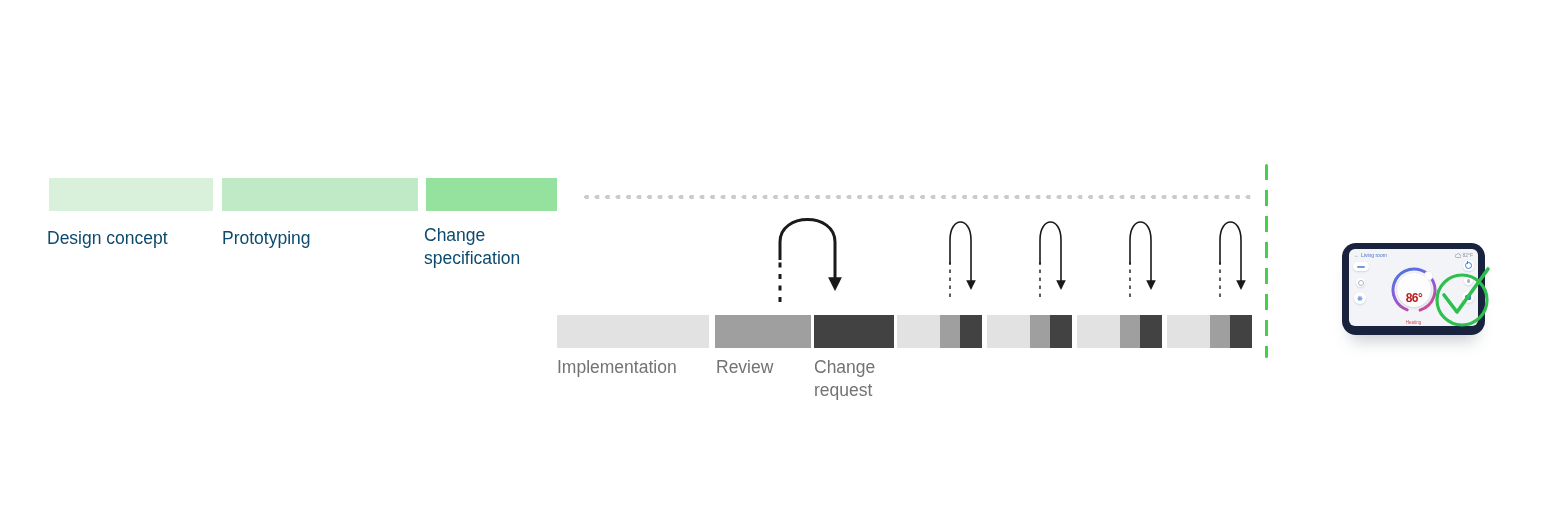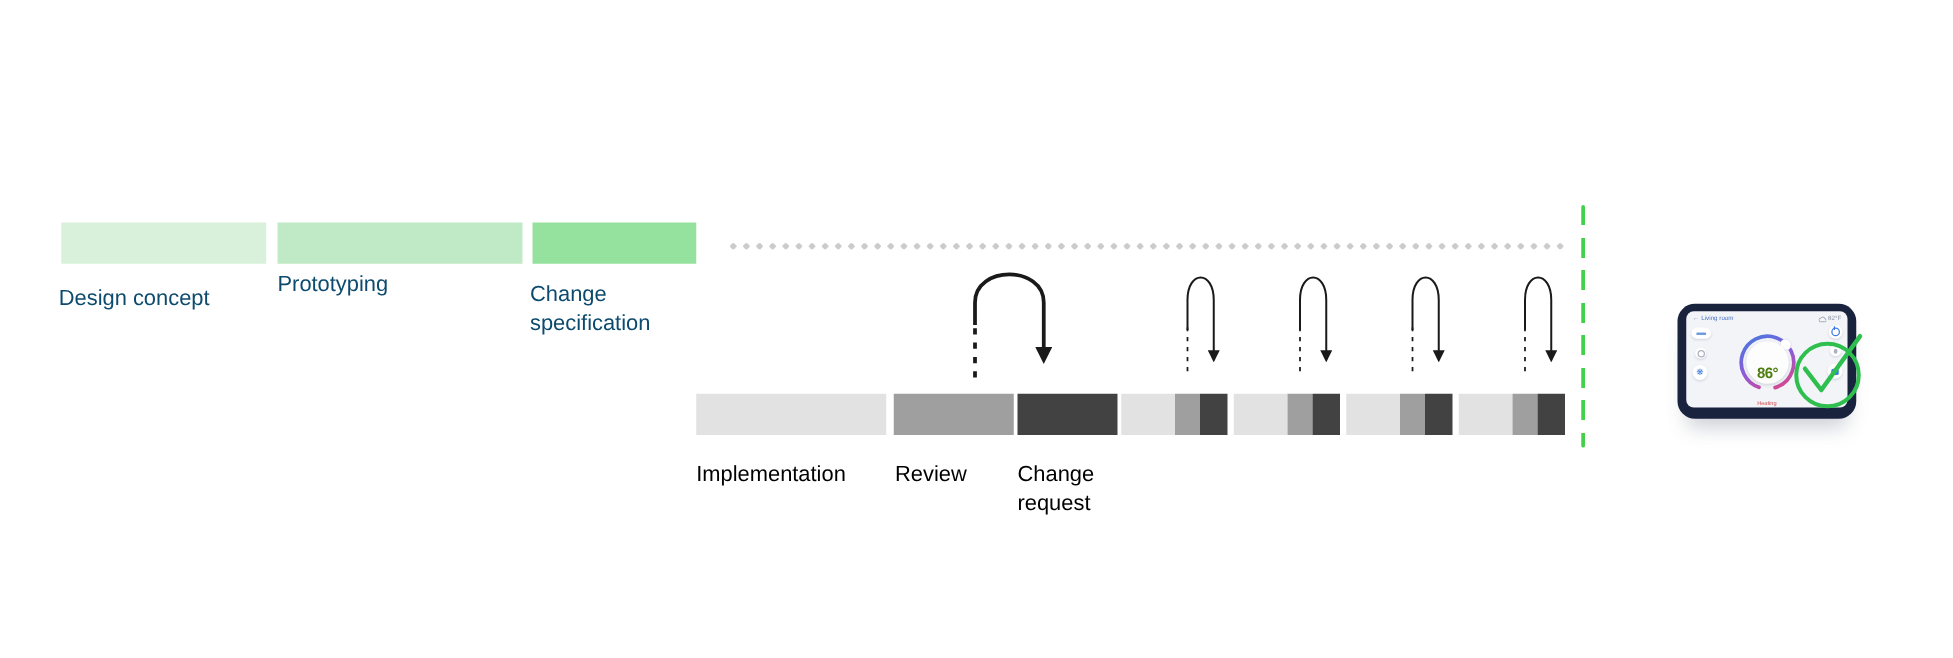--- a/index.html
+++ b/index.html
@@ -6,34 +6,34 @@
   #stage{
     position:relative;width:1562px;height:526px;background:#ffffff;overflow:hidden;
     font-family:"Liberation Sans","DejaVu Sans",sans-serif;color:#5c5c5c;
   }
   .bar{position:absolute;height:33px;top:178px;}
   #bar-design-concept{left:49px;width:164px;background:#d9f1da;}
   #bar-prototyping{left:222px;width:196px;background:#c0e9c5;}
   #bar-design-spec{left:426px;width:131px;background:#95e29f;}
   .phase-label{position:absolute;font-size:17.5px;line-height:1.32;color:#0c4a6e;}
   #lbl-design-concept{left:47px;top:227px;}
-  #lbl-prototyping{left:222px;top:216px;}
+  #lbl-prototyping{left:222px;top:227px;}
   #lbl-design-spec{left:424px;top:224px;width:118px;}
 
   #dotted-line{
     position:absolute;left:584px;top:193px;width:672px;height:8px;
     background-image:radial-gradient(circle 2.4px at 2.6px 4px,#cbcbcb 98%,rgba(0,0,0,0));
     background-size:10.5px 8px;background-repeat:repeat-x;
   }
 
   .ibar{position:absolute;top:315px;height:33px;}
   #bar-implementation{left:557px;width:152px;background:#e2e2e2;}
   #bar-review{left:715px;width:96px;background:#9f9f9f;}
   #bar-change-request{left:814px;width:80px;background:#424242;}
-  .iter-label{position:absolute;top:368px;font-size:17.5px;line-height:1.32;color:#000000;}
+  .iter-label{position:absolute;top:356px;font-size:17.5px;line-height:1.32;color:#737373;}
   #lbl-implementation{left:557px;}
   #lbl-review{left:716px;}
   #lbl-change-request{left:814px;width:80px;}
 
   .cycle{position:absolute;top:315px;height:33px;display:flex;}
   .cycle .seg-light{width:43px;background:#e2e2e2;}
   .cycle .seg-mid{width:20px;background:#9f9f9f;}
   .cycle .seg-dark{width:22px;background:#424242;}
   #cycle-1{left:897px;} #cycle-2{left:987px;} #cycle-3{left:1077px;} #cycle-4{left:1167px;}
 
@@ -57,21 +57,21 @@
   #screen-header{position:absolute;left:5px;right:5px;top:3px;display:flex;justify-content:space-between;align-items:center;font-size:5px;}
   #room-name-wrap{color:#4a72c4;display:flex;gap:2px;align-items:center;}
   #back-arrow{color:#8a93a6;}
   #outside-wrap{color:#8a93a6;display:flex;gap:1px;align-items:center;font-size:5px;}
   #dial{position:absolute;left:41px;top:17px;width:48px;height:48px;}
   #dial-inner{
     position:absolute;left:7px;top:7px;width:34px;height:34px;border-radius:50%;
     background:#fdfdfe;box-shadow:0 1px 3px rgba(40,50,80,.18);
     display:flex;align-items:center;justify-content:center;
   }
-  #dial-temp{font-size:12px;color:#4d7c0f;font-weight:bold;letter-spacing:-.5px;margin-top:16px;}
+  #dial-temp{font-size:12px;color:#b91c1c;font-weight:bold;letter-spacing:-.5px;margin-top:16px;}
   #mode-label{position:absolute;left:0;right:0;bottom:1px;text-align:center;font-size:4.5px;color:#d2504f;}
   .dev-btn{position:absolute;background:#ffffff;box-shadow:0 1px 2px rgba(40,50,80,.15);display:flex;align-items:center;justify-content:center;}
   #btn-mode{left:4px;top:13px;width:16px;height:9px;border-radius:5px;}
   #btn-mode .glyph-bar{width:8px;height:2px;border-radius:1px;background:#6f9be0;}
   #btn-eco{left:7px;top:29px;width:9px;height:9px;border-radius:50%;}
   #btn-eco .glyph-dot{width:4px;height:4px;border-radius:50%;border:1px solid #aab2c2;}
   #btn-fan{left:5px;top:43px;width:12px;height:12px;border-radius:50%;color:#3f7ce0;font-size:7px;line-height:1;}
   #btn-power{right:4px;top:11px;width:11px;height:11px;border-radius:50%;}
   .pwr{position:relative;width:5px;height:5px;border:1px solid #3f7ce0;border-radius:50%;}
   .pwr::after{content:"";position:absolute;left:1.3px;top:-2px;width:1.2px;height:3px;background:#3f7ce0;}

